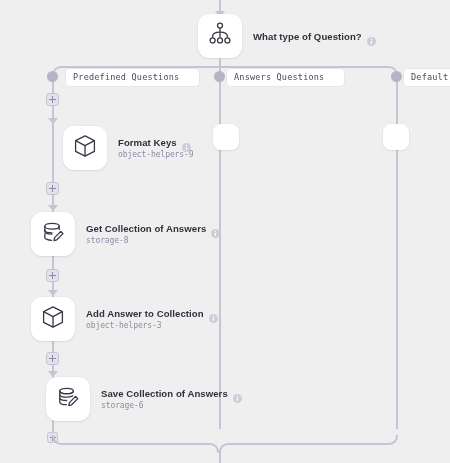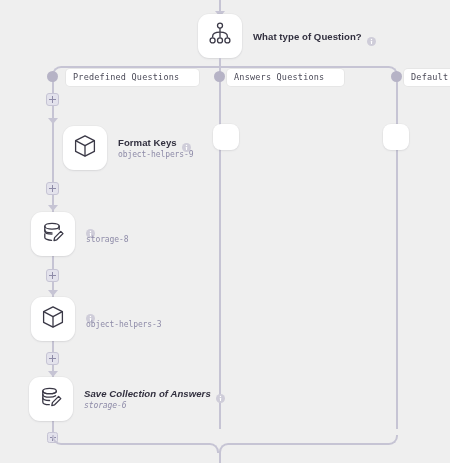--- a/index.html
+++ b/index.html
@@ -239,20 +239,21 @@
           <path d="M4.8 7.2 V12.2 C4.8 13.8 8 15.1 12 15.1" stroke="#3a3846" stroke-width="1.3" stroke-linecap="round"></path>
           <path d="M19.2 7.2 V10.6" stroke="#3a3846" stroke-width="1.3" stroke-linecap="round"></path>
           <path d="M4.8 11.0 C4.8 12.6 8 13.9 12 13.9" stroke="#3a3846" stroke-width="1.3" stroke-linecap="round"></path>
           <path d="M4.8 14.8 V18.4 C4.8 20.0 8 21.3 11.6 21.3" stroke="#3a3846" stroke-width="1.3" stroke-linecap="round"></path>
           <path d="M14.0 21.6 L14.6 18.6 L20.8 12.4 L23.0 14.6 L16.8 20.8 Z" stroke="#3a3846" stroke-width="1.3" stroke-linejoin="round" fill="#ffffff"></path>
         </svg>
       </span>
     </div>
     <div class="node-text">
       <div class="node-title-row">
+        <span class="node-title">Get Collection of Answers</span>
         <span class="info-icon">
           <svg width="9" height="9" viewBox="0 0 12 12">
             <circle cx="6" cy="6" r="6" fill="#cfcdd9"></circle>
             <rect x="5.25" y="5" width="1.5" height="4.2" rx="0.7" fill="#ffffff"></rect>
             <circle cx="6" cy="3.2" r="0.95" fill="#ffffff"></circle>
           </svg>
         </span>
       </div>
       <div class="node-sub">storage-8</div>
     </div>
@@ -269,39 +270,40 @@
       <span>
         <svg width="26" height="26" viewBox="0 0 26 26" fill="none">
           <path d="M13 2.8 L22.4 7.6 V18.4 L13 23.2 L3.6 18.4 V7.6 Z" stroke="#3a3846" stroke-width="1.3" stroke-linejoin="round"></path>
           <path d="M3.6 7.6 L13 12.6 L22.4 7.6" stroke="#3a3846" stroke-width="1.3" stroke-linejoin="round"></path>
           <path d="M13 12.6 V23.2" stroke="#3a3846" stroke-width="1.3"></path>
         </svg>
       </span>
     </div>
     <div class="node-text">
       <div class="node-title-row">
+        <span class="node-title">Add Answer to Collection</span>
         <span class="info-icon">
           <svg width="9" height="9" viewBox="0 0 12 12">
             <circle cx="6" cy="6" r="6" fill="#cfcdd9"></circle>
             <rect x="5.25" y="5" width="1.5" height="4.2" rx="0.7" fill="#ffffff"></rect>
             <circle cx="6" cy="3.2" r="0.95" fill="#ffffff"></circle>
           </svg>
         </span>
       </div>
       <div class="node-sub">object-helpers-3</div>
     </div>
   </div>
 
   <div class="plus-btn" style="left:46px; top:352px;">
     <span class="bar-h"></span>
     <span class="bar-v"></span>
   </div>
   <div class="arrowhead" style="left:48px; top:371px;"></div>
 
-  <div class="node" style="left:29px; top:377px;font-style:italic;">
+  <div class="node" style="left:46px; top:377px;">
     <div class="node-icon">
       <span>
         <svg width="26" height="26" viewBox="0 0 26 26" fill="none">
           <ellipse cx="11.6" cy="7.0" rx="6.8" ry="2.7" stroke="#3a3846" stroke-width="1.3"></ellipse>
           <path d="M4.8 7.0 C4.8 8.5 7.8 9.7 11.6 9.7 C15.4 9.7 18.4 8.5 18.4 7.0" stroke="#3a3846" stroke-width="1.3"></path>
           <path d="M4.8 10.4 C4.8 11.9 7.8 13.1 11.6 13.1 C14.2 13.1 16.4 12.5 17.6 11.7" stroke="#3a3846" stroke-width="1.3" stroke-linecap="round"></path>
           <path d="M4.8 13.8 C4.8 15.3 7.8 16.5 11.6 16.5" stroke="#3a3846" stroke-width="1.3" stroke-linecap="round"></path>
           <path d="M4.8 7.0 V18.0 C4.8 19.5 7.8 20.7 11.3 20.7" stroke="#3a3846" stroke-width="1.3" stroke-linecap="round"></path>
           <path d="M13.8 21.6 L14.4 18.6 L20.6 12.4 L22.8 14.6 L16.6 20.8 Z" stroke="#3a3846" stroke-width="1.3" stroke-linejoin="round" fill="#ffffff"></path>
         </svg>

